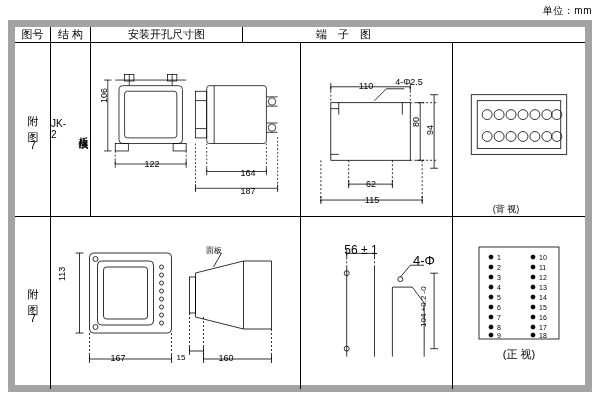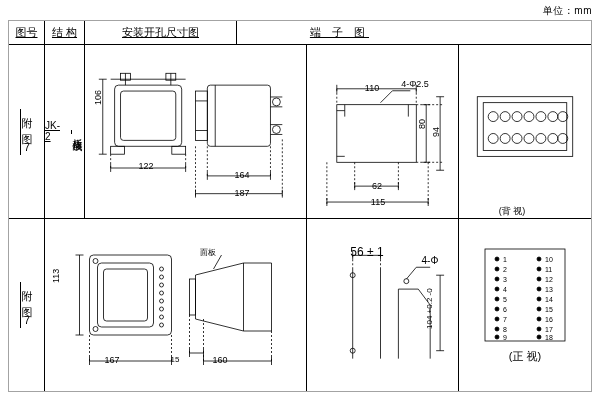--- a/index.html
+++ b/index.html
@@ -21,25 +21,24 @@
     top: 4px;
     font-size: 10px;
     letter-spacing: 0.5px;
   }
   .table {
     position: absolute;
     left: 8px;
     top: 20px;
     width: 584px;
     height: 372px;
-    border: 1px solid #a3a3a3;
+    border: 7px solid #a3a3a3;
     box-sizing: border-box;
     display: flex;
     flex-direction: column;
-    text-decoration: underline;
   }
   .row {
     display: flex;
     box-sizing: border-box;
   }
   .row.header {
     height: 24px;
     border-bottom: 1px solid #000;
   }
   .row.body {
@@ -395,21 +394,21 @@
 
           <line x1="134" y1="56" x2="134" y2="132"></line>
           <line x1="130" y1="56" x2="138" y2="56"></line>
           <line x1="130" y1="132" x2="138" y2="132"></line>
 
           <line x1="46" y1="36" x2="46" y2="48" stroke-dasharray="2,2"></line>
           <line x1="74" y1="36" x2="74" y2="48" stroke-dasharray="2,2"></line>
         </g>
       </svg>
       <div class="cap" style="left:40px;top:26px;width:40px;font-size:12px;">56 ± 1</div>
-      <div class="cap" style="left:108px;top:36px;width:30px;font-size:10px;">4-Φ</div>
+      <div class="cap" style="left:108px;top:36px;width:30px;font-size:13px;">4-Φ</div>
       <div class="cap" style="left:118px;top:110px;transform:rotate(-90deg);transform-origin:left top;font-size:8px;white-space:nowrap;">104 +0.2 -0</div>
     </div>
 
     <div class="c-term">
       <svg width="100%" height="100%" viewBox="0 0 132 172">
         <g stroke="#000" fill="none" stroke-width="0.8">
           <rect x="26" y="30" width="80" height="92"></rect>
           <g fill="#000">
             <circle cx="38" cy="40" r="2"></circle>
               <circle cx="38" cy="50" r="2"></circle>

